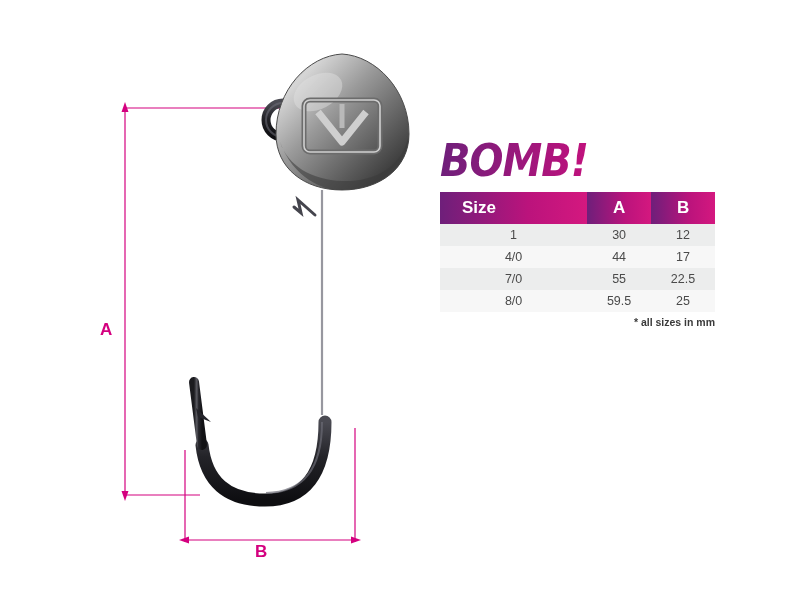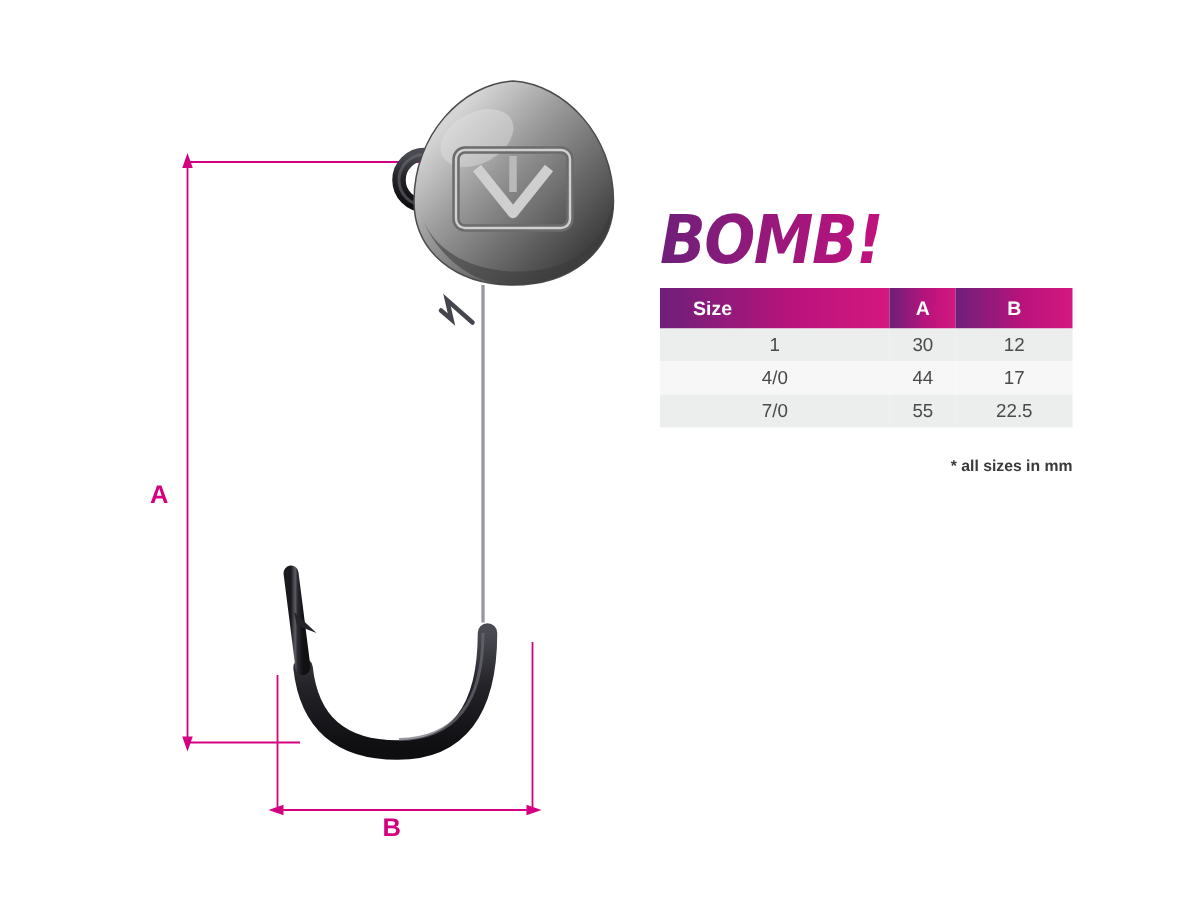--- a/index.html
+++ b/index.html
@@ -72,37 +72,37 @@
 
   table.size-table {
     border-collapse: collapse;
     width: 275px;
     font-size: 12.5px;
   }
   table.size-table th {
     background: linear-gradient(90deg, #6e1f7a 0%, #bb137c 60%, #d4187f 100%);
     color: #ffffff;
     font-weight: bold;
-    font-size: 13px;
+    font-size: 17px;
     padding: 6px 0;
     text-align: center;
   }
   table.size-table th.col-size { text-align: left; padding-left: 22px; }
   table.size-table td {
     color: #4a4a4a;
     text-align: center;
     padding: 4px 0;
     font-size: 12.5px;
   }
   table.size-table td.col-size { }
   table.size-table tbody tr:nth-child(odd)  { background: #eceded; }
   table.size-table tbody tr:nth-child(even) { background: #f7f7f7; }
 
   .footnote {
-    margin-top: 20px;
+    margin-top: 4px;
     text-align: right;
     font-size: 10.5px;
     font-weight: bold;
     color: #3a3a3a;
   }
 </style>
 </head>
 <body>
 
 <div id="stage">
@@ -218,19 +218,24 @@
         <tr>
           <td class="col-size">4/0</td>
           <td>44</td>
           <td>17</td>
         </tr>
         <tr>
           <td class="col-size">7/0</td>
           <td>55</td>
           <td>22.5</td>
         </tr>
+        <tr>
+          <td class="col-size">8/0</td>
+          <td>59.5</td>
+          <td>25</td>
+        </tr>
       </tbody>
     </table>
 
     <div class="footnote">* all sizes in mm</div>
   </div>
 
 </div>
 
 </body></html>

